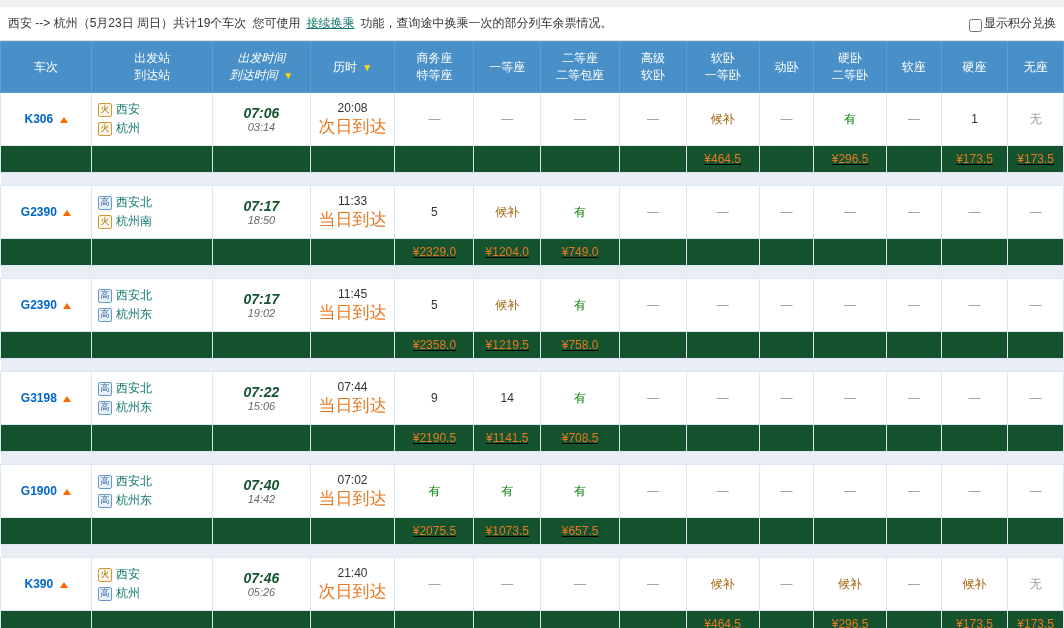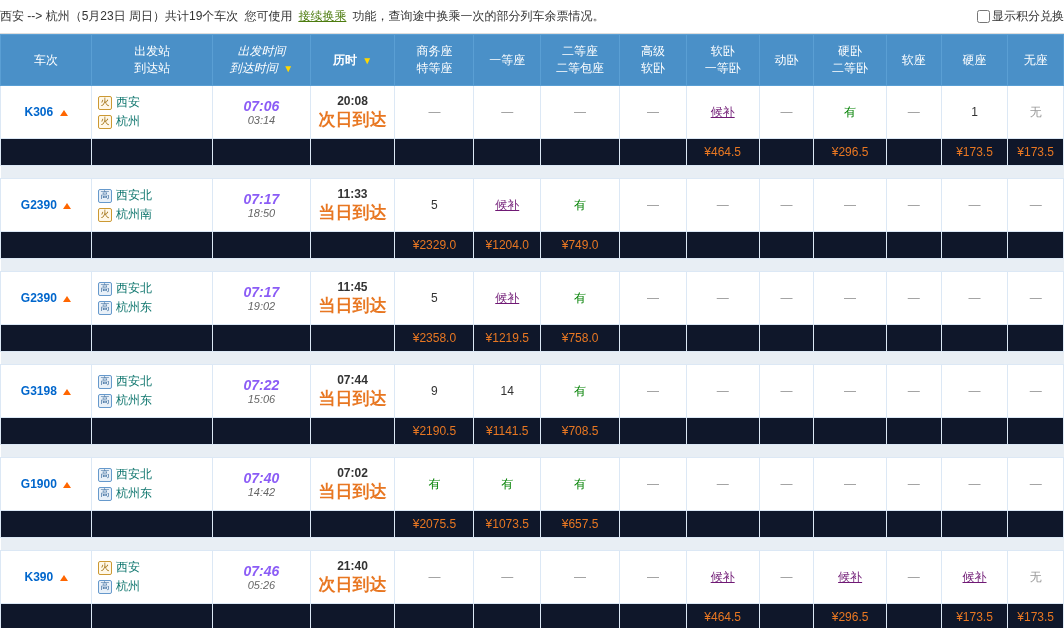--- a/index.html
+++ b/index.html
@@ -5,32 +5,33 @@
     * { margin: 0; padding: 0; box-sizing: border-box; }
     body {
       font-family: "Microsoft YaHei", SimSun, sans-serif;
       font-size: 12px;
       background: #f0f0f0;
       width: 1064px;
     }
 
     .top-bar {
       background: #fff;
-      padding: 8px 0;
+      padding: 8px 8px;
       display: flex;
       align-items: center;
       justify-content: space-between;
       border-bottom: 1px solid #ddd;
       font-size: 12px;
       color: #333;
-    }
-    .top-bar .link-text { color: #4d7c0f; cursor: pointer; text-decoration: underline; }
+      margin-top: 7px;
+    }
+    .top-bar .link-text { color: #0f766e; cursor: pointer; text-decoration: underline; }
     .top-bar .checkbox-area {
       display: flex;
-      align-items: center;
+      align-items: flex-end;
       gap: 2px;
     }
     .top-bar .checkbox-area input { cursor: pointer; }
 
     .table-wrapper {
       overflow-x: auto;
     }
 
     table {
       width: 1064px;
@@ -58,21 +59,22 @@
     thead th .sort-arrow {
       color: #ffd700;
       font-size: 10px;
       margin-left: 2px;
     }
 
     tbody tr.main-row {
       background: #fff;
     }
     tbody tr.price-row {
-      background: #0f172a;
+      background: #14532d;
+      text-decoration: underline;
     }
     tbody tr.separator-row td {
       height: 4px;
       background: #e8eef4;
       border: none;
     }
 
     td {
       padding: 6px 4px;
       text-align: center;
@@ -120,40 +122,40 @@
       border-color: #cc9933;
       color: #996600;
     }
     .station-name { color: #0f766e; }
 
     .time-cell {
       text-align: center;
     }
     .time-main {
       font-size: 14px;
-      color: #8b5cf6;
+      color: #14532d;
       font-weight: bold;
     }
     .time-sub {
       font-size: 11px;
       color: #666;
     }
 
     .duration-cell {
       color: #333;
       font-size: 12px;
     }
     .arrive-day {
       font-size: 17px;
       color: #e87722;
     }
 
     .dash { color: #999; }
     .available { color: #008000; }
-    .supplement { color: #701a75; cursor: pointer; text-decoration: underline; }
+    .supplement { color: #a16207; cursor: pointer; }
     .seat-count { color: #333; }
     .no-seat { color: #999; }
 
     .price-cell {
       color: #e87722;
       font-size: 12px;
     }
 
     .arrow-up {
       display: inline-block;
@@ -163,21 +165,21 @@
       border-right: 4px solid transparent;
       border-bottom: 6px solid #ff6600;
       margin-left: 3px;
       vertical-align: middle;
       cursor: pointer;
     }
 
     .col-train { width: 75px; }
     .col-station { width: 100px; }
     .col-depart { width: 80px; font-style: italic; }
-    .col-duration { width: 70px; font-weight: bold; }
+    .col-duration { width: 70px; }
     .col-biz { width: 65px; }
     .col-first { width: 55px; }
     .col-second { width: 65px; }
     .col-adv-soft { width: 55px; }
     .col-soft-first { width: 60px; }
     .col-dyn { width: 45px; }
     .col-hard-second { width: 60px; }
     .col-soft { width: 45px; }
     .col-hard { width: 55px; }
     .col-no { width: 45px; }

